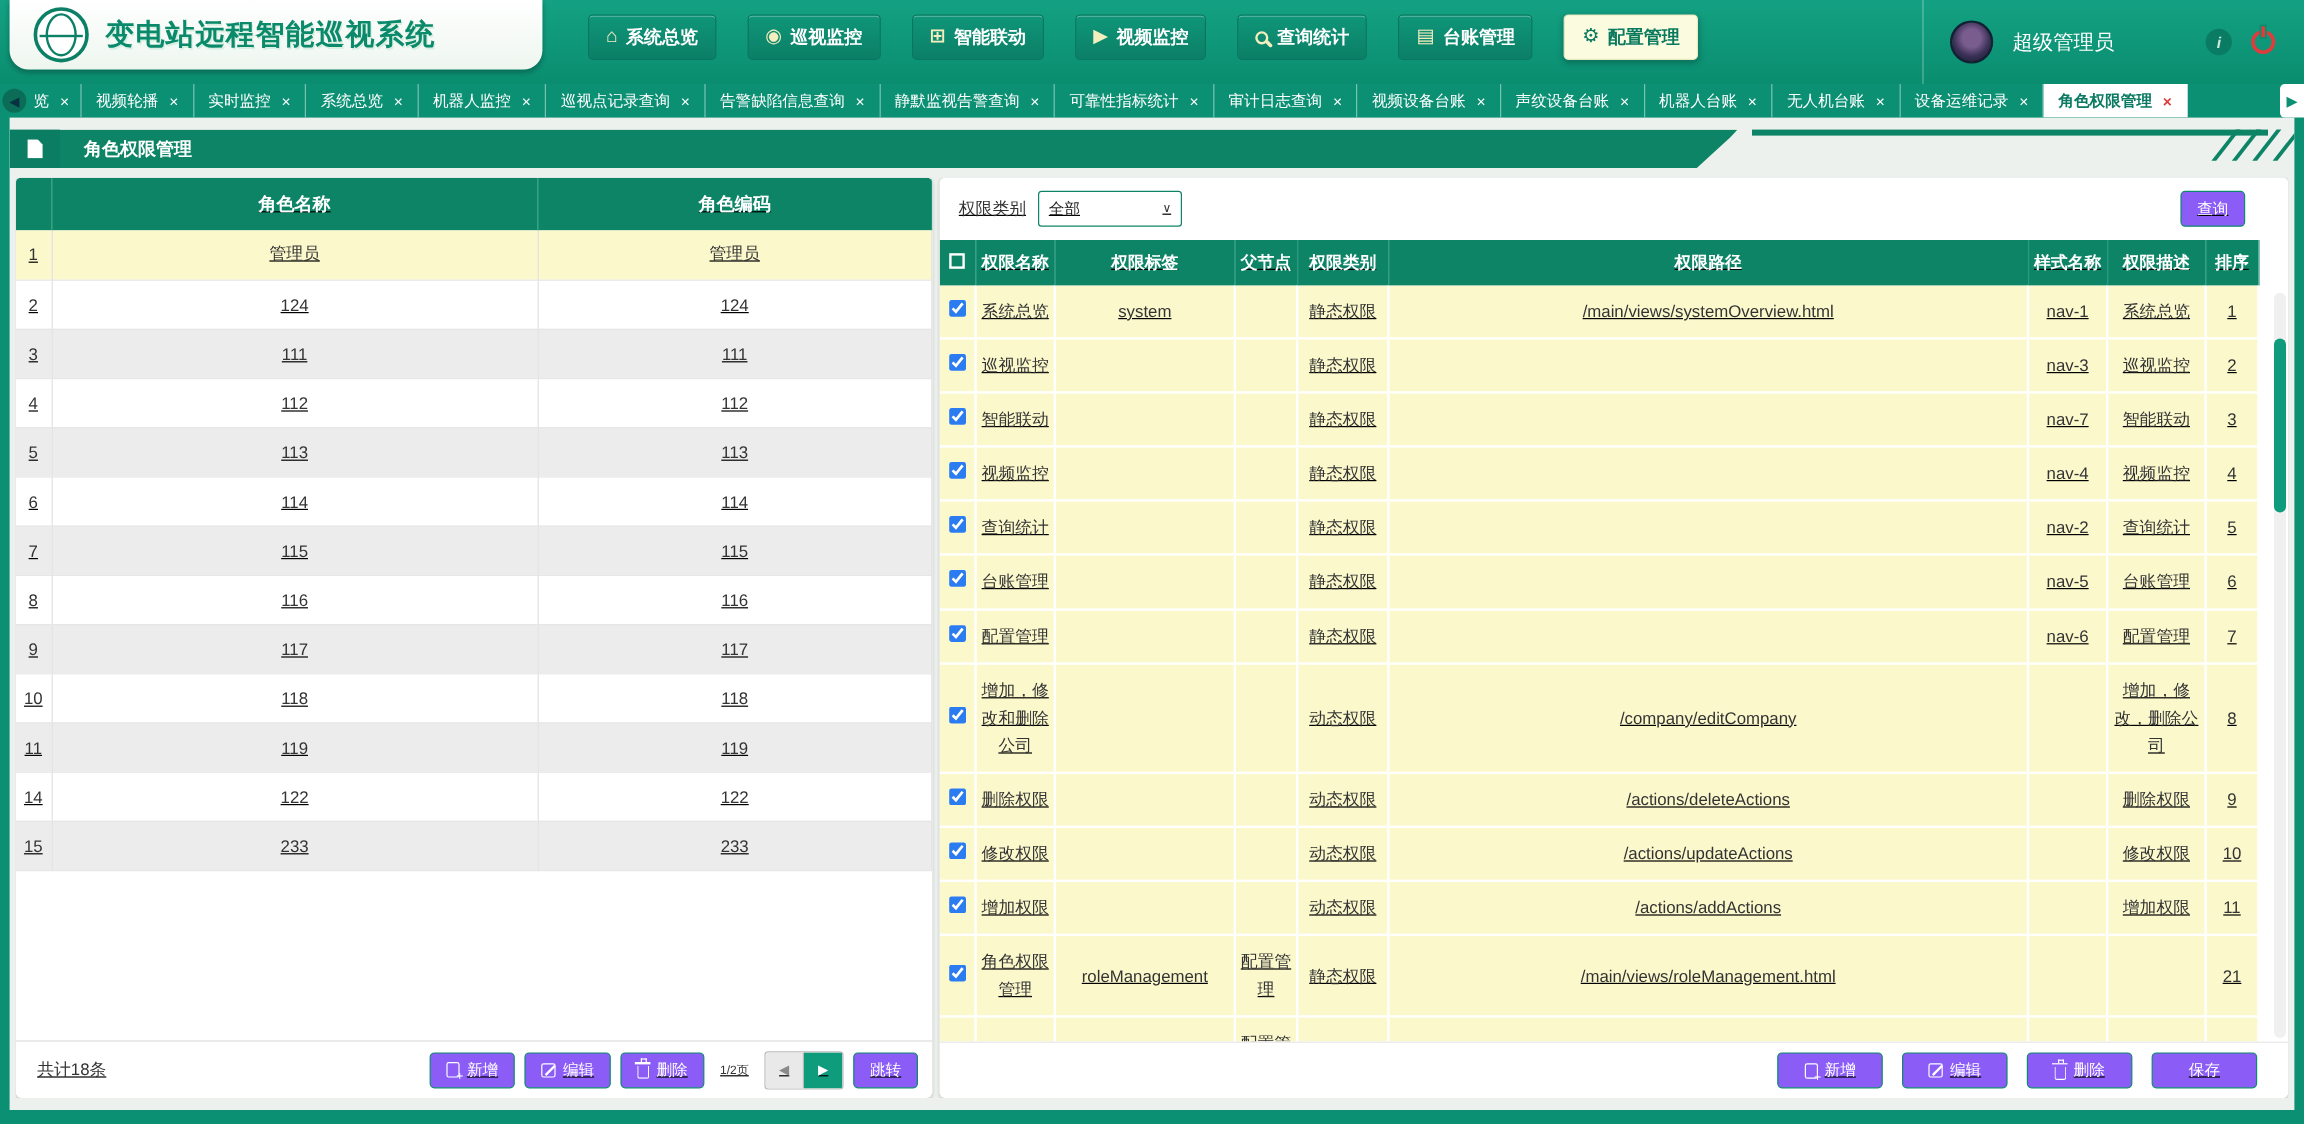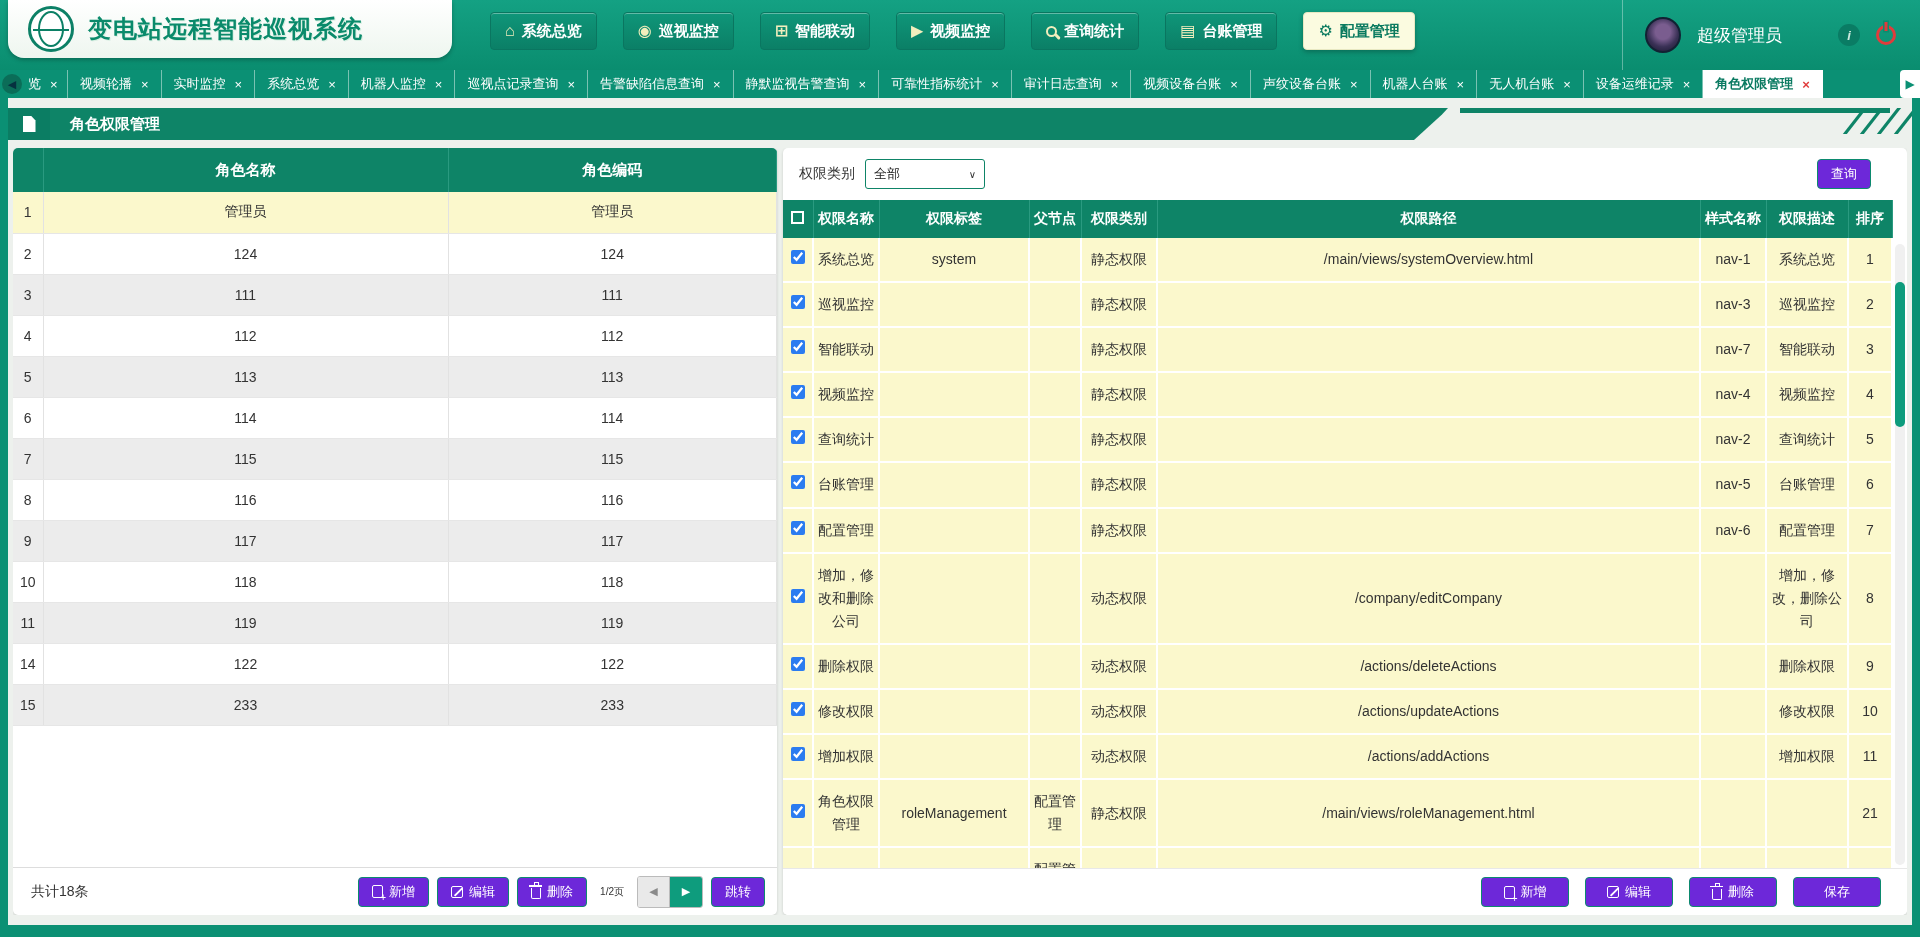--- a/index.html
+++ b/index.html
@@ -26,21 +26,21 @@
   .nav-btn .nico { color:#f2eebd; font-size:16px; line-height:1; }
   .nav-btn.active { background:#fbfbe0; color:#0a7a5f; border-color:#e8e8c2; box-shadow:0 2px 5px rgba(0,0,0,.25); }
   .nav-btn.active .nico { color:#0a7a5f; }
   .ico-search { width:11px; height:11px; border:2.5px solid #f2eebd; border-radius:50%; position:relative; display:inline-block; }
   .ico-search:after { content:""; position:absolute; width:7px; height:2.5px; background:#f2eebd;
     right:-6px; bottom:-3px; transform:rotate(45deg); border-radius:2px; }
   .user-area { position:absolute; right:24px; top:0; height:70px; display:flex; align-items:center; gap:16px;
     padding-left:22px; border-left:1px solid rgba(255,255,255,.35); }
   .avatar { width:36px; height:36px; border-radius:50%; border:2px solid #123;
     background:radial-gradient(circle at 50% 40%,#7a5d8f 0 30%,#3a3156 60%,#16142a 100%); }
-  .user-name { color:#fff; font-size:17px; margin-right:40px; }
+  .user-name { color:#fff; font-size:17px; margin-right:60px; }
   .ico-info { width:22px; height:22px; border-radius:50%; background:#0a7c64; color:#cfe9df; font-size:13px;
     font-weight:bold; display:flex; align-items:center; justify-content:center; font-style:italic; cursor:pointer; }
   .ico-power { width:20px; height:20px; border:3px solid #e03c3c; border-radius:50%; position:relative; cursor:pointer; }
   .ico-power:before { content:""; position:absolute; left:50%; top:-6px; transform:translateX(-50%);
     width:3px; height:9px; background:#e03c3c; box-shadow:0 0 0 1.5px #0a8d6f; }
 
   
   .tabbar { height:28px; background:#0b9074; display:flex; align-items:stretch; flex-shrink:0; }
   .tab-scroll { width:24px; display:flex; align-items:center; justify-content:center; cursor:pointer; }
   .tab-scroll .cir { width:20px; height:20px; border-radius:50%; background:#0b6d58; color:#06313f; font-size:11px;
@@ -59,37 +59,37 @@
   .titlebar { margin-top:10px; height:32px; position:relative; display:flex; }
   .tb-icon { width:42px; height:32px; background:#0b7d63; display:flex; align-items:center; justify-content:center; }
   .ico-page { width:13px; height:16px; background:#fff;
     clip-path:polygon(0 0,68% 0,100% 28%,100% 100%,0 100%); }
   .tb-bar { width:1398px; height:32px; background:#0e8467; color:#fff; font-size:15px; font-weight:bold;
     display:flex; align-items:center; padding-left:20px;
     clip-path:polygon(0 0,100% 0,calc(100% - 6px) 20%,calc(100% - 34px) 100%,0 100%); }
   .tb-thin { position:absolute; left:1452px; top:0; width:430px; height:5px; background:#0e8467; }
   .tb-hatch { position:absolute; top:0; width:4px; height:26px; background:#0e8467; transform:skewX(-38deg); }
 
-  .panels { flex:1; display:flex; gap:6px; margin:8px 5px 10px 5px; overflow:hidden; }
+  .panels { flex:1; display:flex; gap:6px; margin:8px 5px 10px 5px; overflow:hidden;text-decoration:underline; }
   .panel { background:#fff; border-radius:5px; box-shadow:0 1px 3px rgba(0,0,0,.15);
     display:flex; flex-direction:column; overflow:hidden; }
   .panel.left { width:764px; flex-shrink:0; }
   .panel.right { flex:1; position:relative; }
 
   
   table { border-collapse:collapse; width:100%; table-layout:fixed; }
   .ltable th { height:44px; background:#0e8467; color:#fff; font-size:15px; border-right:1px solid #2a9a80; }
   .ltable td { height:41px; text-align:center; font-size:14px; color:#333;
     border-bottom:1px solid #e6e6e6; border-right:1px solid #e2e2e2; }
   .ltable tr:nth-child(odd):not(.sel) td { background:#ececec; }
   .ltable tr.sel td { background:#fbf8cc; }
   .lt-body { flex:1; overflow:hidden; }
   .lfooter { height:48px; border-top:1px solid #ddd; display:flex; align-items:center; padding:0 12px 0 18px; gap:8px; }
   .lfooter .total { font-size:14px; color:#333; flex:1; }
-  .btn { height:30px; background:#6d28d9; border:1px solid #0c8a6e; border-radius:4px; color:#fff; font-size:13px;
+  .btn { height:30px; background:#8b5cf6; border:1px solid #0c8a6e; border-radius:4px; color:#fff; font-size:13px;
     display:inline-flex; align-items:center; justify-content:center; gap:6px; padding:0 13px; cursor:pointer; white-space:nowrap; }
   .pageinfo { font-size:10px; color:#333; margin:0 5px; }
   .pager { display:flex; border:1px solid #bbb; border-radius:3px; overflow:hidden; }
   .pg { width:32px; height:30px; display:flex; align-items:center; justify-content:center; font-size:11px; cursor:pointer; }
   .pg.prev { background:#e9e9e9; color:#8a8a8a; border-right:1px solid #bbb; }
   .pg.next { background:#0e9c7d; color:#fff; }
 
   
   .ico-doc { width:11px; height:13px; border:1.5px solid #fff; border-radius:2px; position:relative; }
   .ico-doc:after { content:"+"; position:absolute; right:-4px; bottom:-6px; font-size:10px; color:#fff; }
@@ -100,21 +100,21 @@
   .ico-trash:before { content:""; position:absolute; left:-3px; top:-3px; width:13px; height:1.5px; background:#fff; }
   .ico-trash:after { content:""; position:absolute; left:2px; top:-6px; width:3px; height:2px; border:1.5px solid #fff; border-bottom:none; }
 
   
   .filter { height:52px; display:flex; align-items:center; padding:0 36px 0 16px; gap:10px; flex-shrink:0; }
   .filter .flabel { font-size:14px; color:#333; }
   .select { width:120px; height:30px; border:1px solid #0e8467; border-radius:3px; background:#fff;
     display:flex; align-items:center; padding:0 8px; font-size:13px; color:#222; cursor:pointer; }
   .select .chev { margin-left:auto; font-size:10px; color:#333; }
   .filter .spacer { flex:1; }
-  .rtable-wrap { flex:1; overflow:hidden; padding-right:14px; }
+  .rtable-wrap { flex:1; overflow:hidden; padding-right:24px; }
   .rtable th { height:38px; background:#0e8467; color:#fff; font-size:14px; border-right:1px solid #2a9a80; }
   .rtable td { background:#fbf8cc; text-align:center; font-size:14px; color:#333; padding:10px 4px;
     border-right:2px solid #fff; border-bottom:2px solid #fff; word-break:break-all; line-height:1.65; }
   .rtable input[type=checkbox] { width:14px; height:14px; accent-color:#2b7cf0; cursor:pointer; }
   .hdr-cb { width:13px; height:13px; border:2.5px solid #fff; display:inline-block; cursor:pointer; }
   .scrollbar { position:absolute; right:2px; top:96px; bottom:50px; width:10px; background:#f0f0f0; border-radius:5px; }
   .scroll-thumb { position:absolute; top:38px; left:0; width:10px; height:145px; background:#0e9c7d; border-radius:5px; cursor:pointer; }
   .rfooter { height:47px; border-top:1px solid #e8e8e8; display:flex; align-items:center; justify-content:flex-end;
     gap:16px; padding-right:26px; flex-shrink:0; background:#fff; }
   .rfooter .btn { min-width:88px; }

